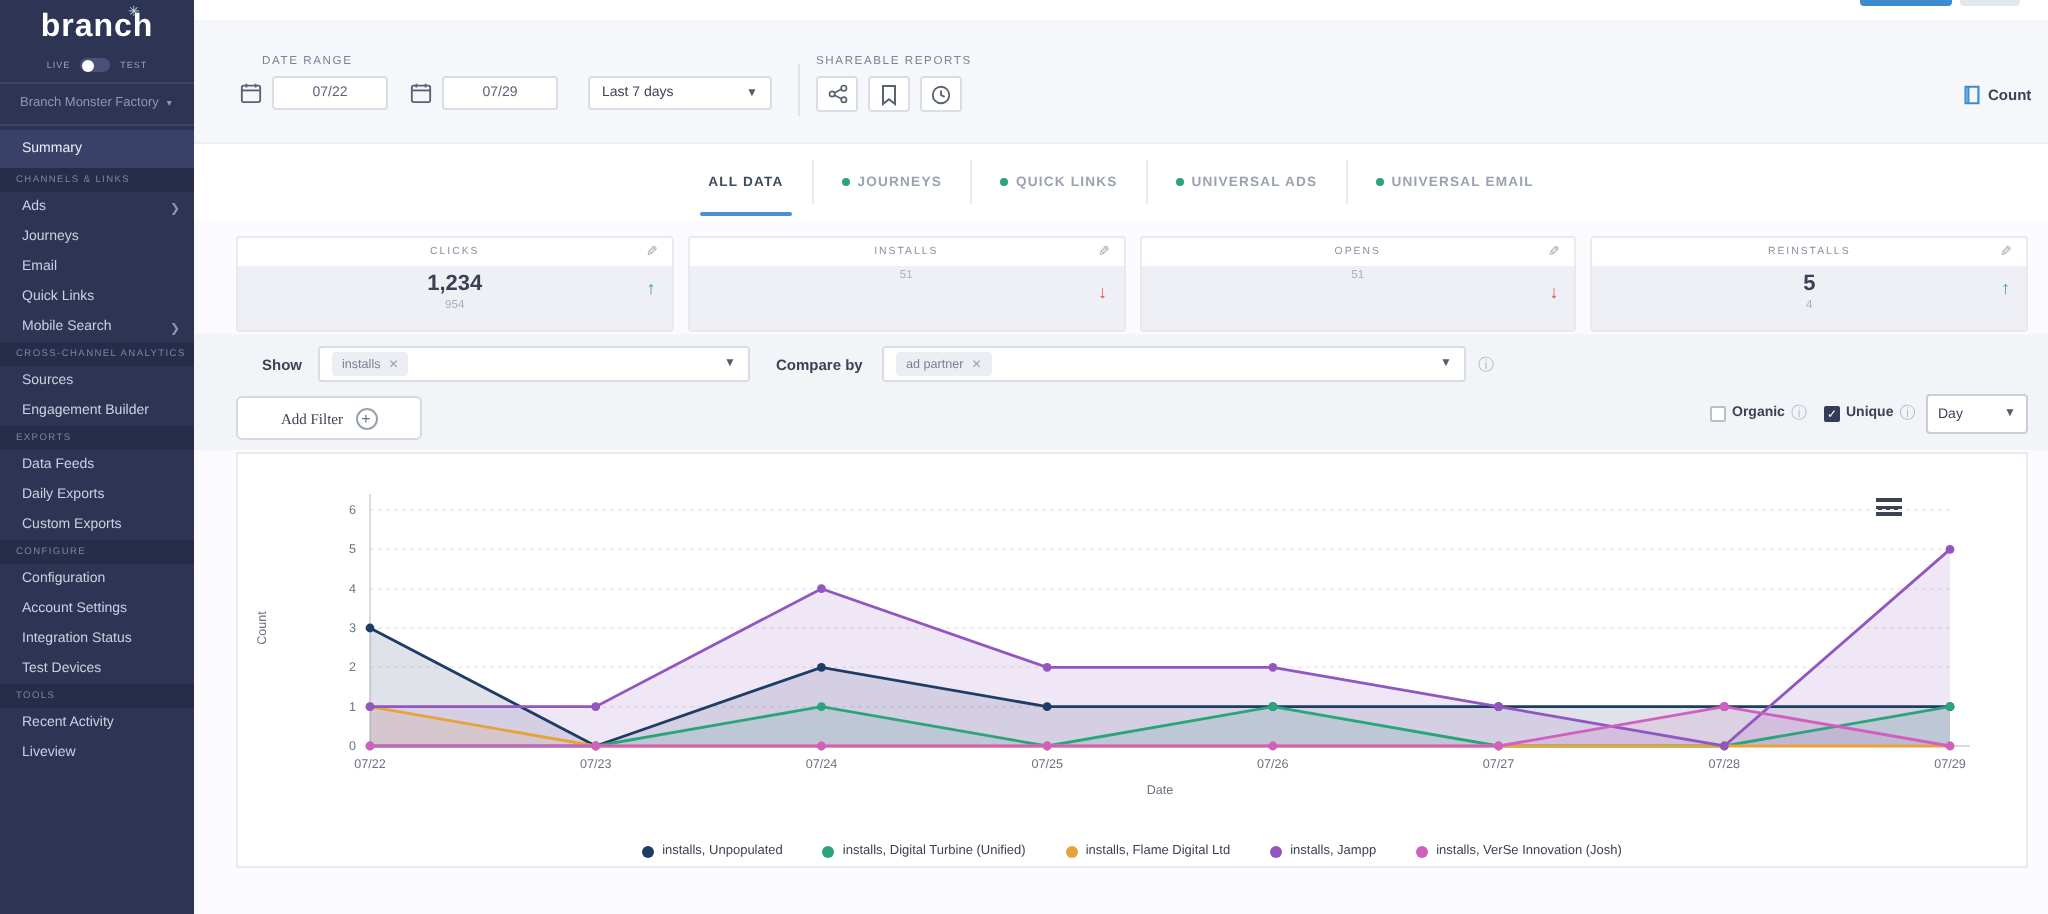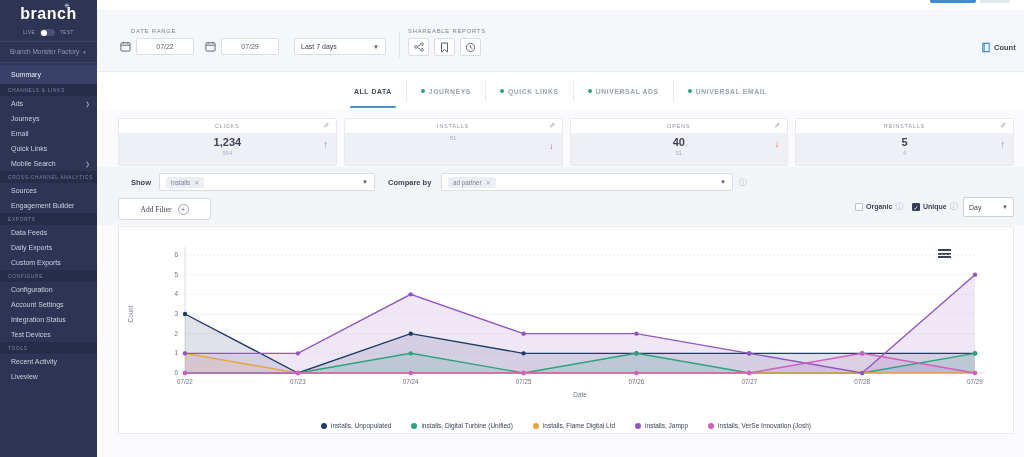--- a/index.html
+++ b/index.html
@@ -280,21 +280,20 @@
           <div class="card-secondary">51</div>
           <span class="card-arrow arrow-down">↓</span>
         </div>
       </div>
       <div class="card">
         <div class="card-head">
           <span class="card-title">OPENS</span>
           <span class="card-pencil">✎</span>
         </div>
         <div class="card-body">
-          <div class="card-value">40</div>
           <div class="card-secondary">51</div>
           <span class="card-arrow arrow-down">↓</span>
         </div>
       </div>
       <div class="card">
         <div class="card-head">
           <span class="card-title">REINSTALLS</span>
           <span class="card-pencil">✎</span>
         </div>
         <div class="card-body">

